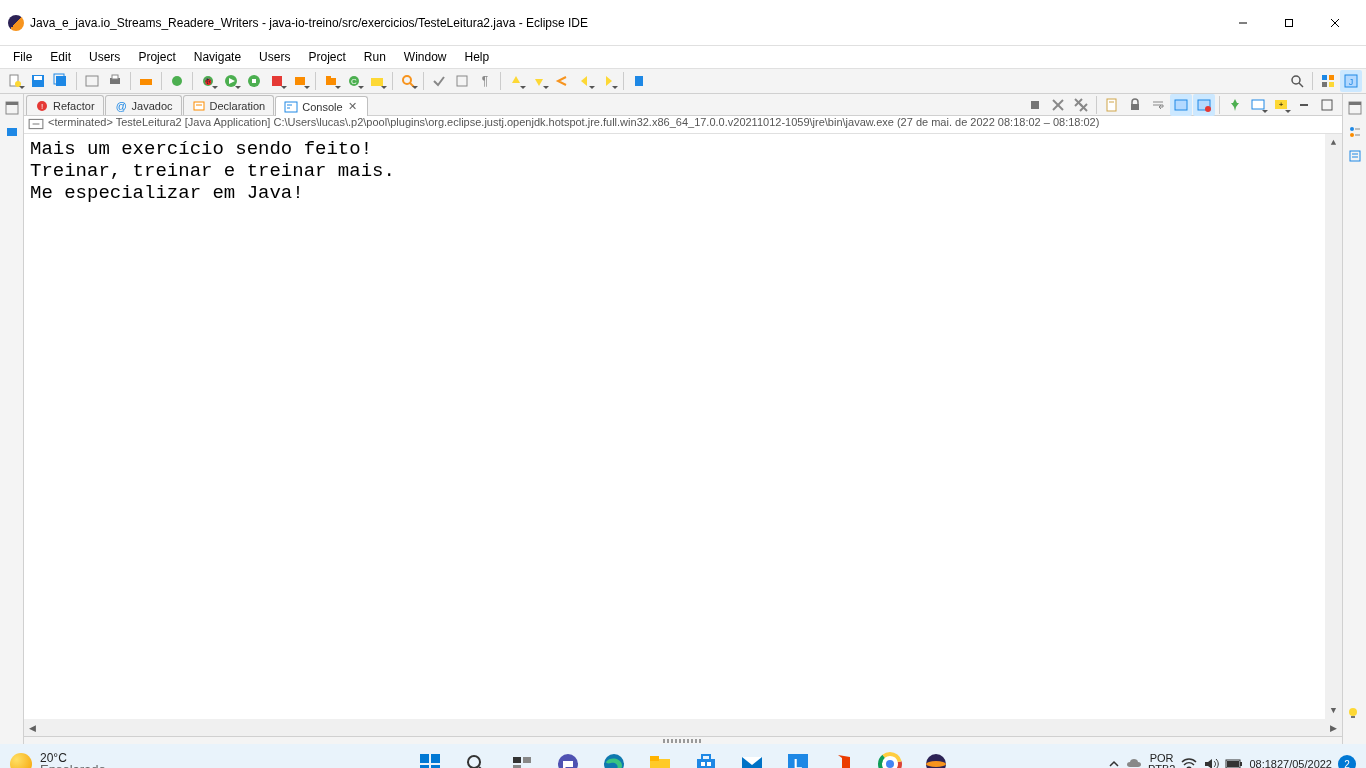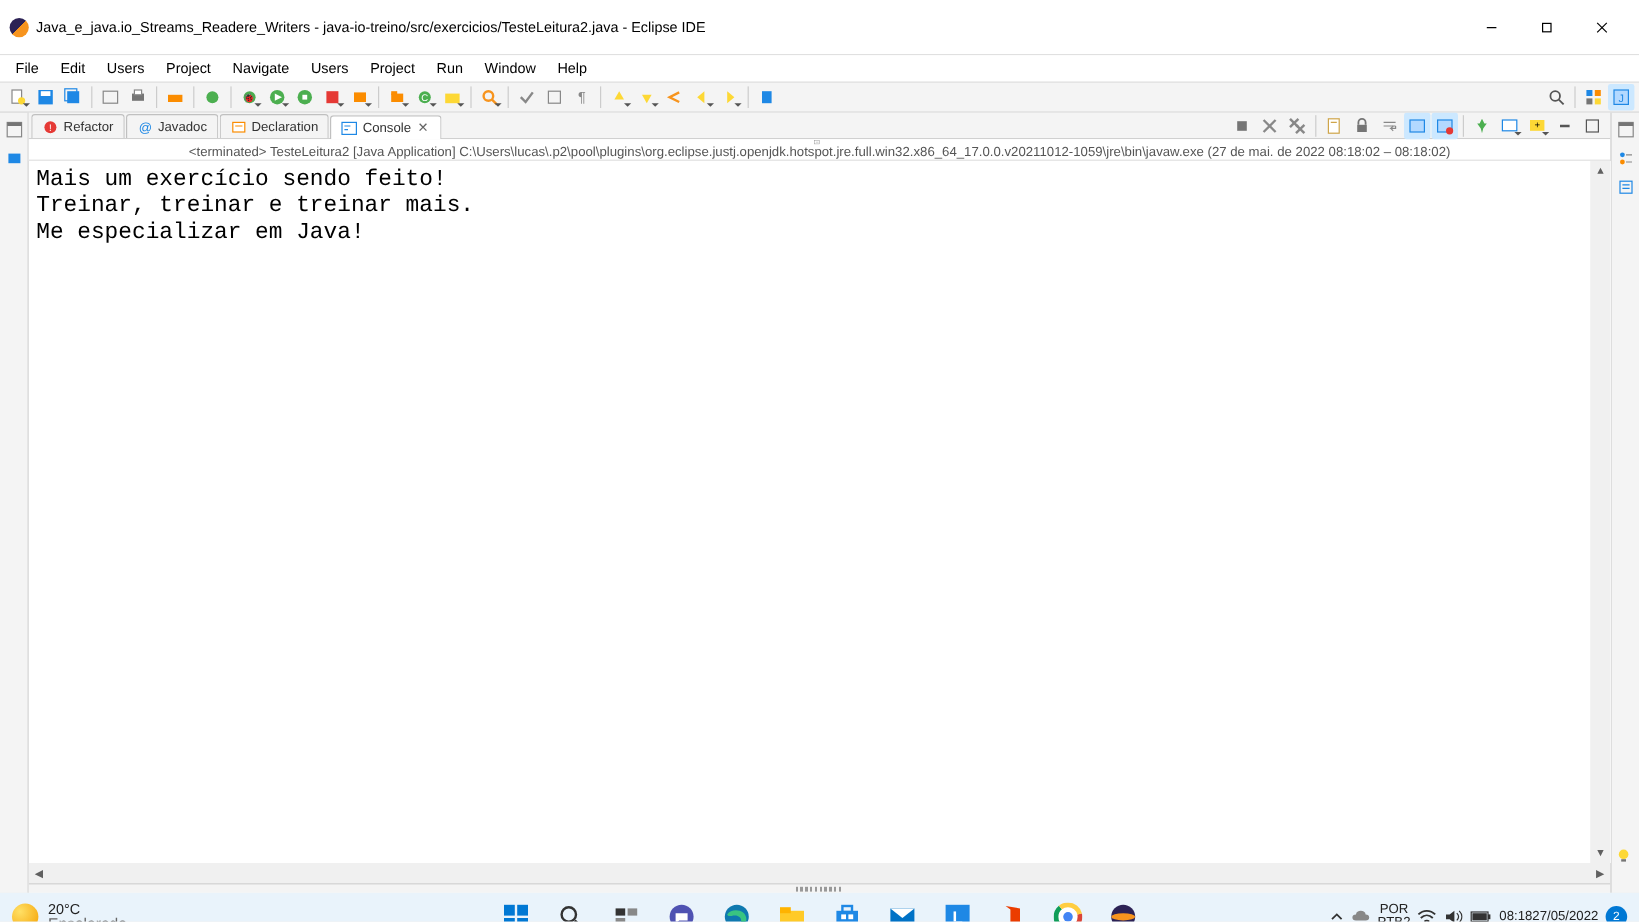--- a/index.html
+++ b/index.html
@@ -35,21 +35,21 @@
   
   .tabrow { height: 22px; background: #f4f4f4; display: flex; align-items: flex-end; border-bottom: 1px solid #d0d0d0; padding-left: 2px; }
   .tab { height: 20px; padding: 0 8px; display: flex; align-items: center; gap: 4px; border: 1px solid #c0c0c0; border-bottom: none; background: #f4f4f4; margin-right: 1px; cursor: pointer; font-size: 11px; color: #333; border-radius: 3px 3px 0 0; }
   .tab.active { background: #fff; position: relative; top: 1px; }
   .tab .tabicon { width: 14px; height: 14px; }
   .tab .close-x { width: 12px; color: #666; font-size: 11px; text-align: center; }
   .tabrow-spacer { flex: 1; }
   .tabrow-tools { display: flex; align-items: center; gap: 1px; padding-right: 4px; height: 100%; }
 
   
-  .console-status { height: 18px; display: flex; align-items: center; padding: 0 4px; font-size: 11px; color: #555; border-bottom: 1px solid #e0e0e0; background: #fff; flex-direction: column; }
+  .console-status { height: 18px; display: flex; align-items: flex-start; padding: 0 4px; font-size: 11px; color: #555; border-bottom: 1px solid #e0e0e0; background: #fff; }
   .console-status .gutterbtn { width: 16px; height: 16px; margin-right: 4px; }
 
   
   .console-body { flex: 1; background: #fff; padding: 4px 6px; font-family: Consolas, "Courier New", monospace; font-size: 19px; color: #000; overflow: auto; white-space: pre; position: relative; }
   .vscroll { position: absolute; right: 0; top: 0; bottom: 0; width: 17px; background: #f0f0f0; }
   .vscroll-arrow { position: absolute; left: 0; right: 0; height: 17px; display: flex; align-items: center; justify-content: center; color: #606060; font-size: 9px; }
   .vscroll-arrow.up { top: 0; }
   .vscroll-arrow.down { bottom: 0; }
   .hscroll-wrap { height: 17px; background: #f0f0f0; display: flex; align-items: center; }
   .hscroll-arrow { width: 17px; height: 17px; display: flex; align-items: center; justify-content: center; color: #606060; font-size: 9px; }

